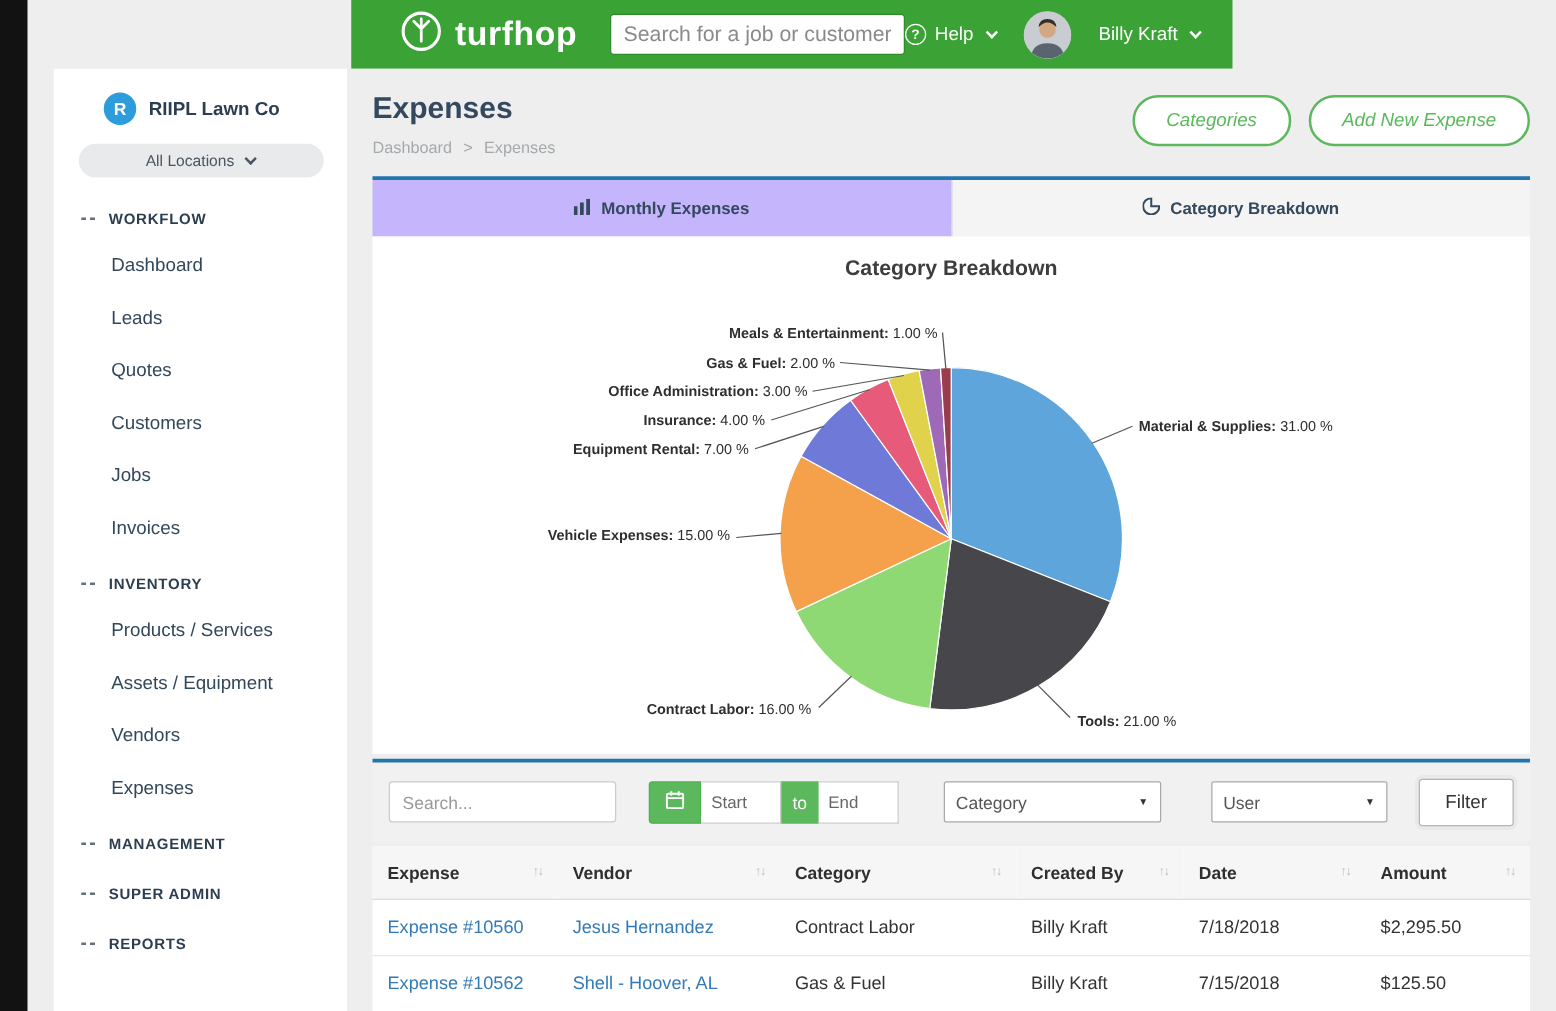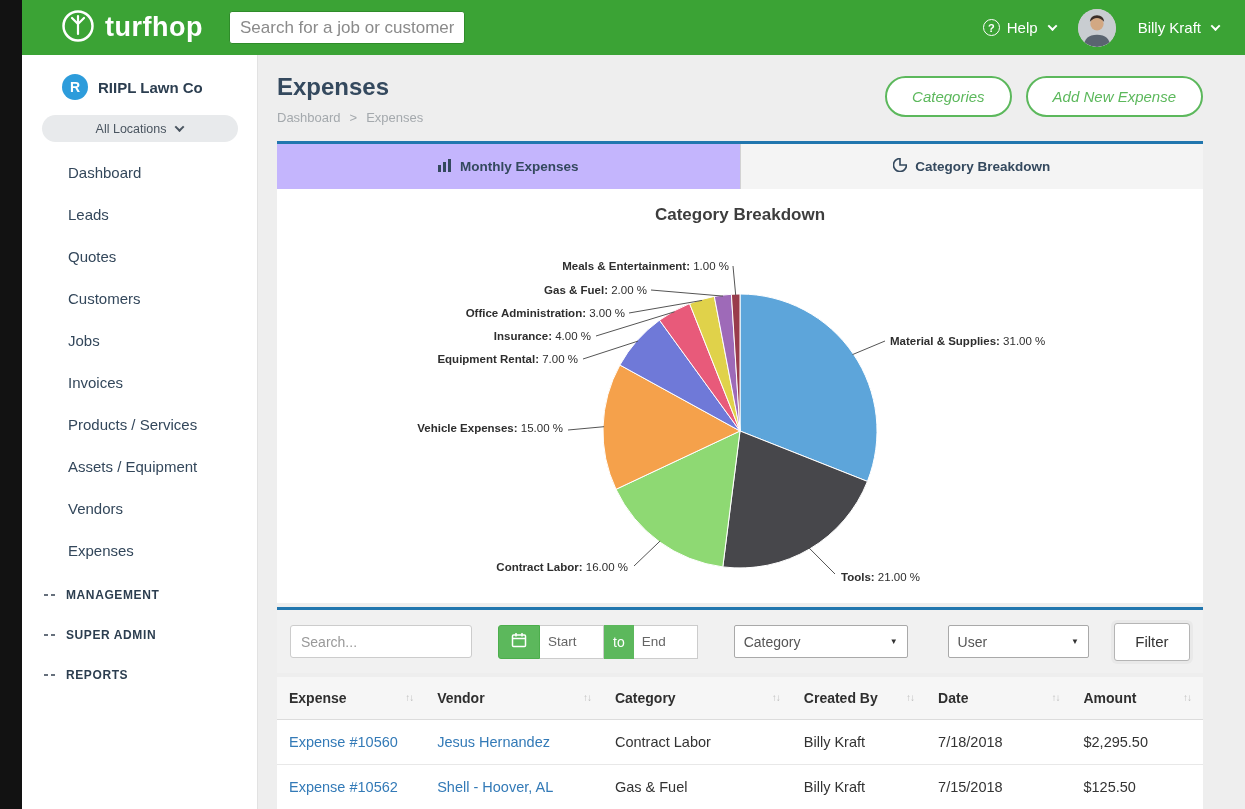--- a/index.html
+++ b/index.html
@@ -10,21 +10,21 @@
   }
   *{box-sizing:border-box;}
   html,body{margin:0;padding:0;}
   body{
     width:1245px;height:809px;overflow:hidden;
     font-family:"Liberation Sans", sans-serif;
     background:#eee;
   }
   .app{display:flex;width:1245px;height:809px;}
   .left-strip{width:22px;background:#121212;flex:none;}
-  .app-right{flex:1;display:flex;flex-direction:column;min-width:0;}
+  .app-right{flex:1;display:flex;flex-direction:column;min-width:0;align-items:center;}
 
   
   .topbar{height:55px;flex:none;background:var(--brand-green);display:flex;align-items:center;padding-left:38px;}
   .logo{display:flex;align-items:center;gap:9px;color:#fff;cursor:pointer;}
   .logo .brand-text{font-size:27px;font-weight:bold;letter-spacing:.5px;color:#fff;}
   .job-search{margin-left:26px;width:236px;height:33px;border:1px solid #2f8c2a;border-radius:3px;padding:0 10px;font-size:17px;color:#333;font-family:"Liberation Sans",sans-serif;}
   .job-search::placeholder{color:#8a8a8a;}
   .topbar-right{display:flex;align-items:center;margin-left:auto;padding-right:26px;gap:22px;color:#fff;}
   .help{display:flex;align-items:center;gap:7px;font-size:15px;cursor:pointer;}
   .help-icon{width:17px;height:17px;border:1.5px solid #fff;border-radius:50%;display:flex;align-items:center;justify-content:center;font-size:11px;font-weight:bold;}
@@ -132,26 +132,34 @@
       <aside class="sidebar">
         <div class="company">
           <span class="r-logo">R</span>
           <span class="company-name">RIIPL Lawn Co</span>
         </div>
         <div class="location-pill">
           <span>All Locations</span>
           <span class="caret" style="border-color:#4a5560;"></span>
         </div>
         <nav id="sidebar-nav">
+            <div class="nav-section">
+              <span class="dash-icon"></span>
+              <span>WORKFLOW</span>
+            </div>
             <div class="nav-item">Dashboard</div>
             <div class="nav-item">Leads</div>
             <div class="nav-item">Quotes</div>
             <div class="nav-item">Customers</div>
             <div class="nav-item">Jobs</div>
             <div class="nav-item">Invoices</div>
+            <div class="nav-section">
+              <span class="dash-icon"></span>
+              <span>INVENTORY</span>
+            </div>
             <div class="nav-item">Products / Services</div>
             <div class="nav-item">Assets / Equipment</div>
             <div class="nav-item">Vendors</div>
             <div class="nav-item">Expenses</div>
             <div class="nav-section">
               <span class="dash-icon"></span>
               <span>MANAGEMENT</span>
             </div>
             <div class="nav-section">
               <span class="dash-icon"></span>

